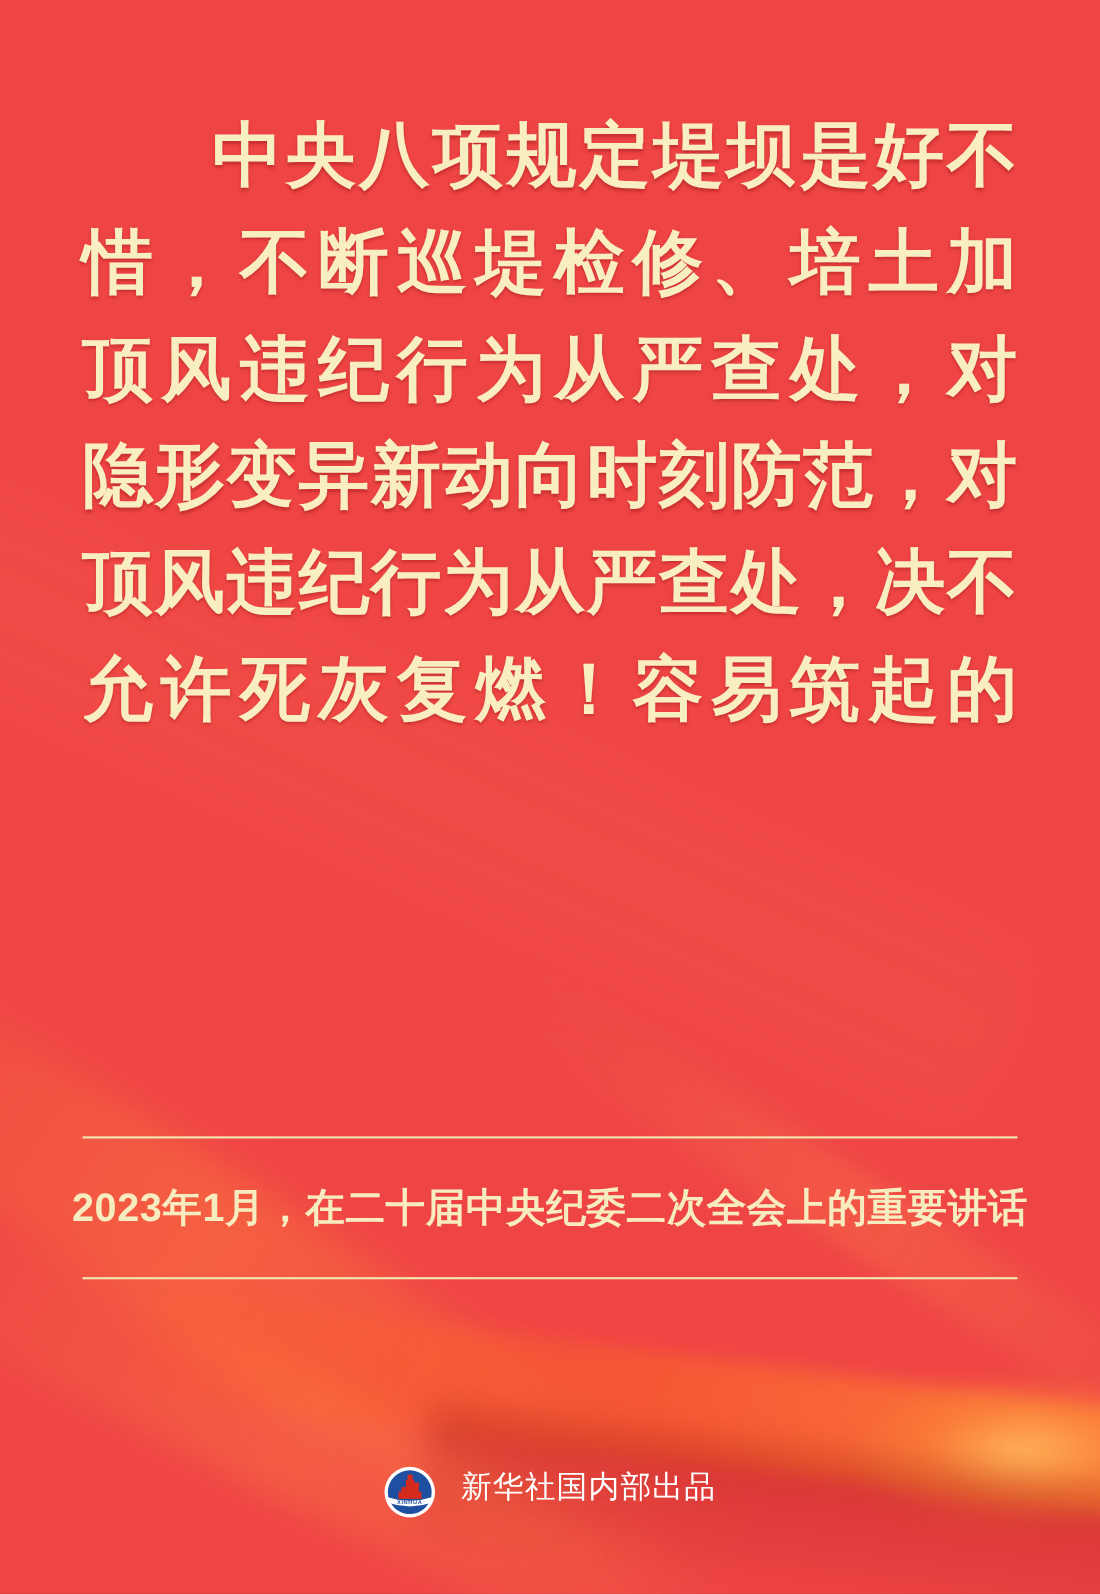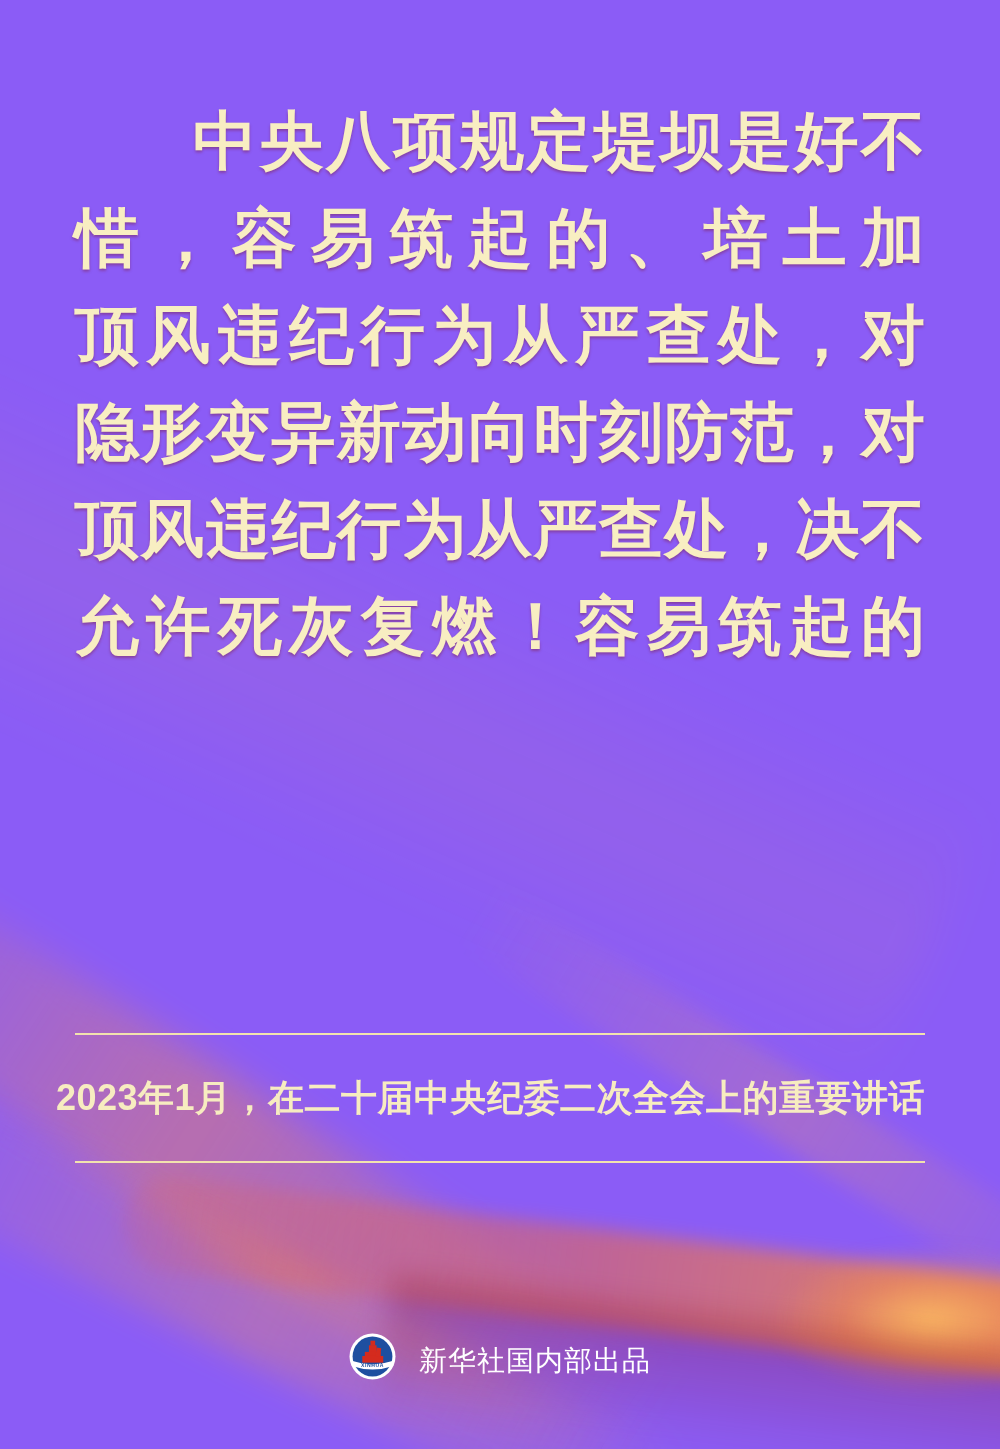--- a/index.html
+++ b/index.html
@@ -2,21 +2,21 @@
 <html><head>
 <meta charset="utf-8">
 <style>
   * { margin:0; padding:0; box-sizing:border-box; }
   html,body { background:#7a0a06; }
   .page {
     position:relative;
     width:1000px; height:1449px;
     margin:0 auto;
     overflow:hidden;
-    background:#8b5cf6;
+    background:#ef4444;
     font-family:"Liberation Sans", sans-serif;
   }
   
   .bg-layer { position:absolute; pointer-events:none; }
   .sheen-upper {
     left:-320px; top:280px; width:1300px; height:820px;
     transform:rotate(24deg);
     background:linear-gradient(180deg, rgba(255,160,90,0) 30%, rgba(255,160,90,0.07) 50%, rgba(255,160,90,0) 70%);
     filter:blur(22px);
   }
@@ -71,33 +71,33 @@
     text-align-last:justify;
     text-justify:inter-character;
   }
   .qline.indent { text-indent:118px; }
   .qline.last  { text-align-last:left; }
   
   .attribution {
     position:absolute; left:75px; right:75px; top:1033px; height:130px;
     border-top:2px solid #f2e2ae;
     border-bottom:2px solid #f2e2ae;
-    display:flex; align-items:center; justify-content:flex-end;
+    display:flex; align-items:center; justify-content:center;
   }
   .attribution-text {
     color:#f7ecc0;
     font-size:36px;
     font-weight:700;
     letter-spacing:0.5px;
     white-space:nowrap;
   }
   
   .footer {
     position:absolute; left:0; right:0; top:1333px;
-    display:flex; align-items:flex-end; justify-content:center;
+    display:flex; align-items:flex-start; justify-content:center;
     gap:23px;
   }
   .logo { width:47px; height:47px; display:block; }
   .publisher {
     color:#ffffff;
     font-size:28px;
     font-weight:500;
     letter-spacing:1px;
     white-space:nowrap;
   }
@@ -110,21 +110,21 @@
   <div class="bg-layer sheen-upper"></div>
   <div class="bg-layer streak-a"></div>
   <div class="bg-layer streak-b"></div>
   <div class="bg-layer sheen-cross"></div>
   <div class="bg-layer fold-main"></div>
   <div class="bg-layer fold-glow"></div>
   <div class="bg-layer fold-shadow"></div>
 
   <div class="quote">
     <div class="qline indent">中央八项规定堤坝是好不</div>
-    <div class="qline">惜，容易筑起的、培土加</div>
+    <div class="qline">惜，不断巡堤检修、培土加</div>
     <div class="qline">顶风违纪行为从严查处，对</div>
     <div class="qline">隐形变异新动向时刻防范，对</div>
     <div class="qline">顶风违纪行为从严查处，决不</div>
     <div class="qline">允许死灰复燃！容易筑起的</div>
   </div>
 
   <div class="attribution">
     <span class="attribution-text">2023年1月，在二十届中央纪委二次全会上的重要讲话</span>
   </div>
 

